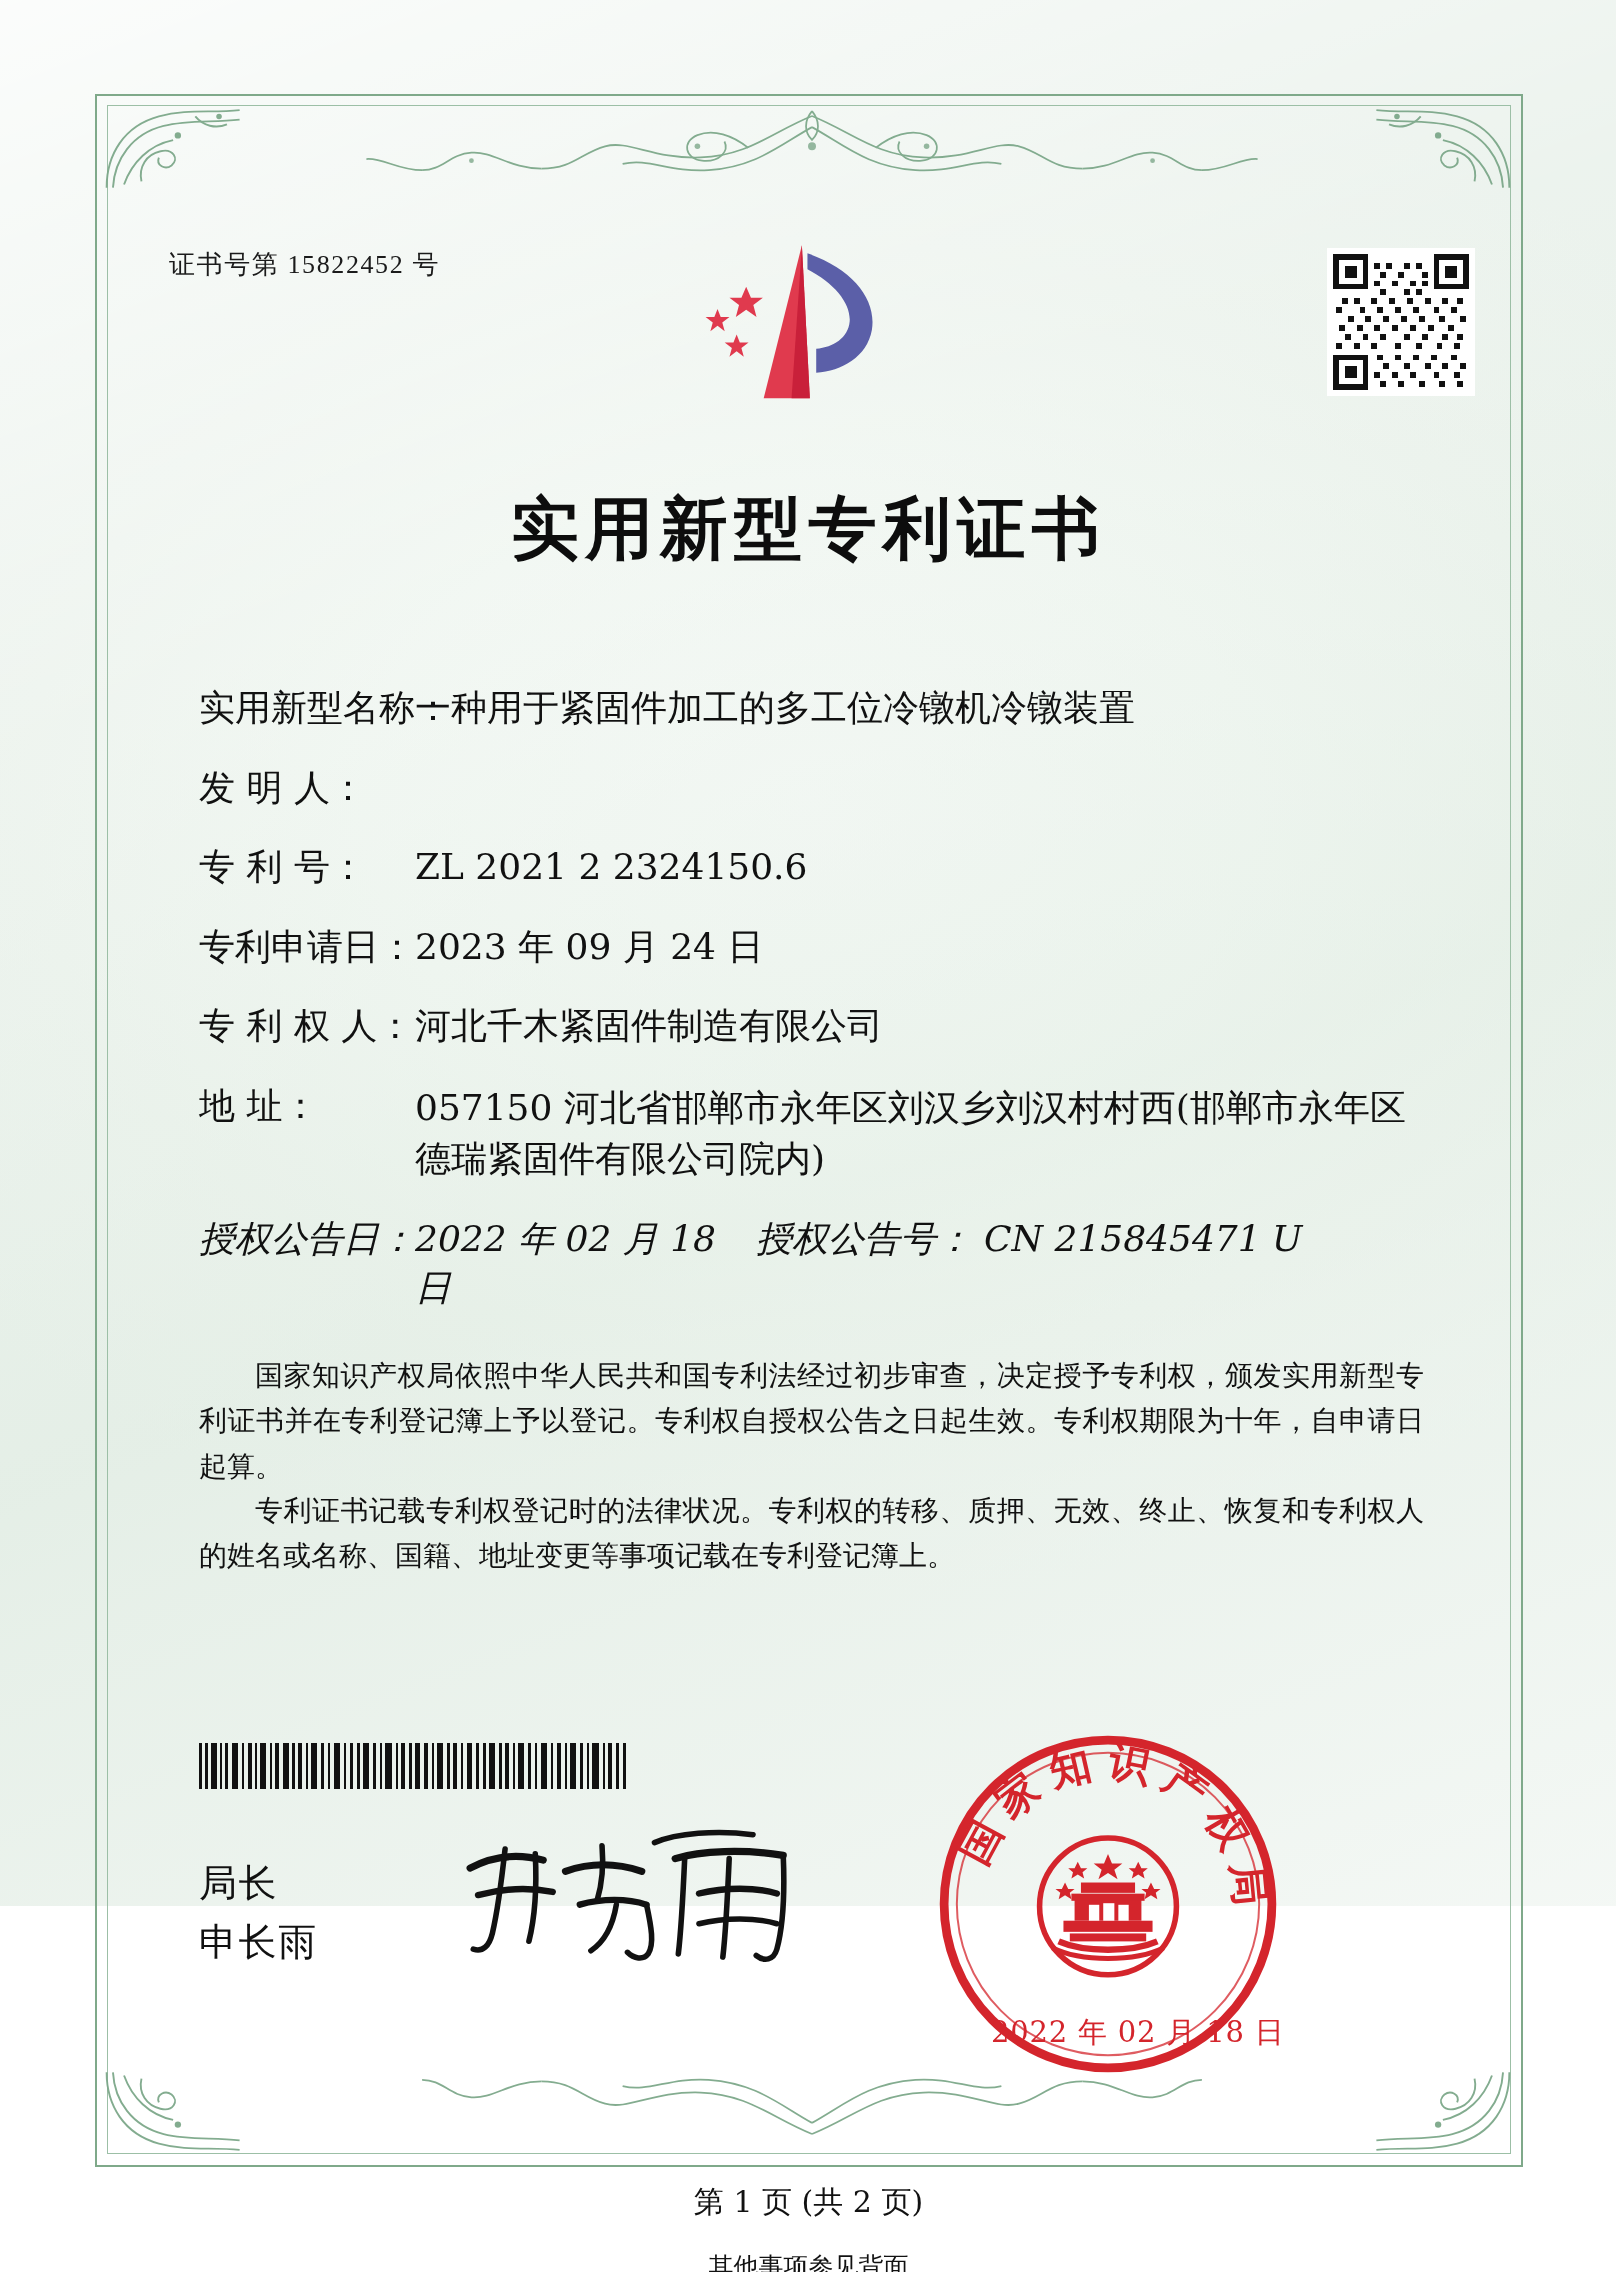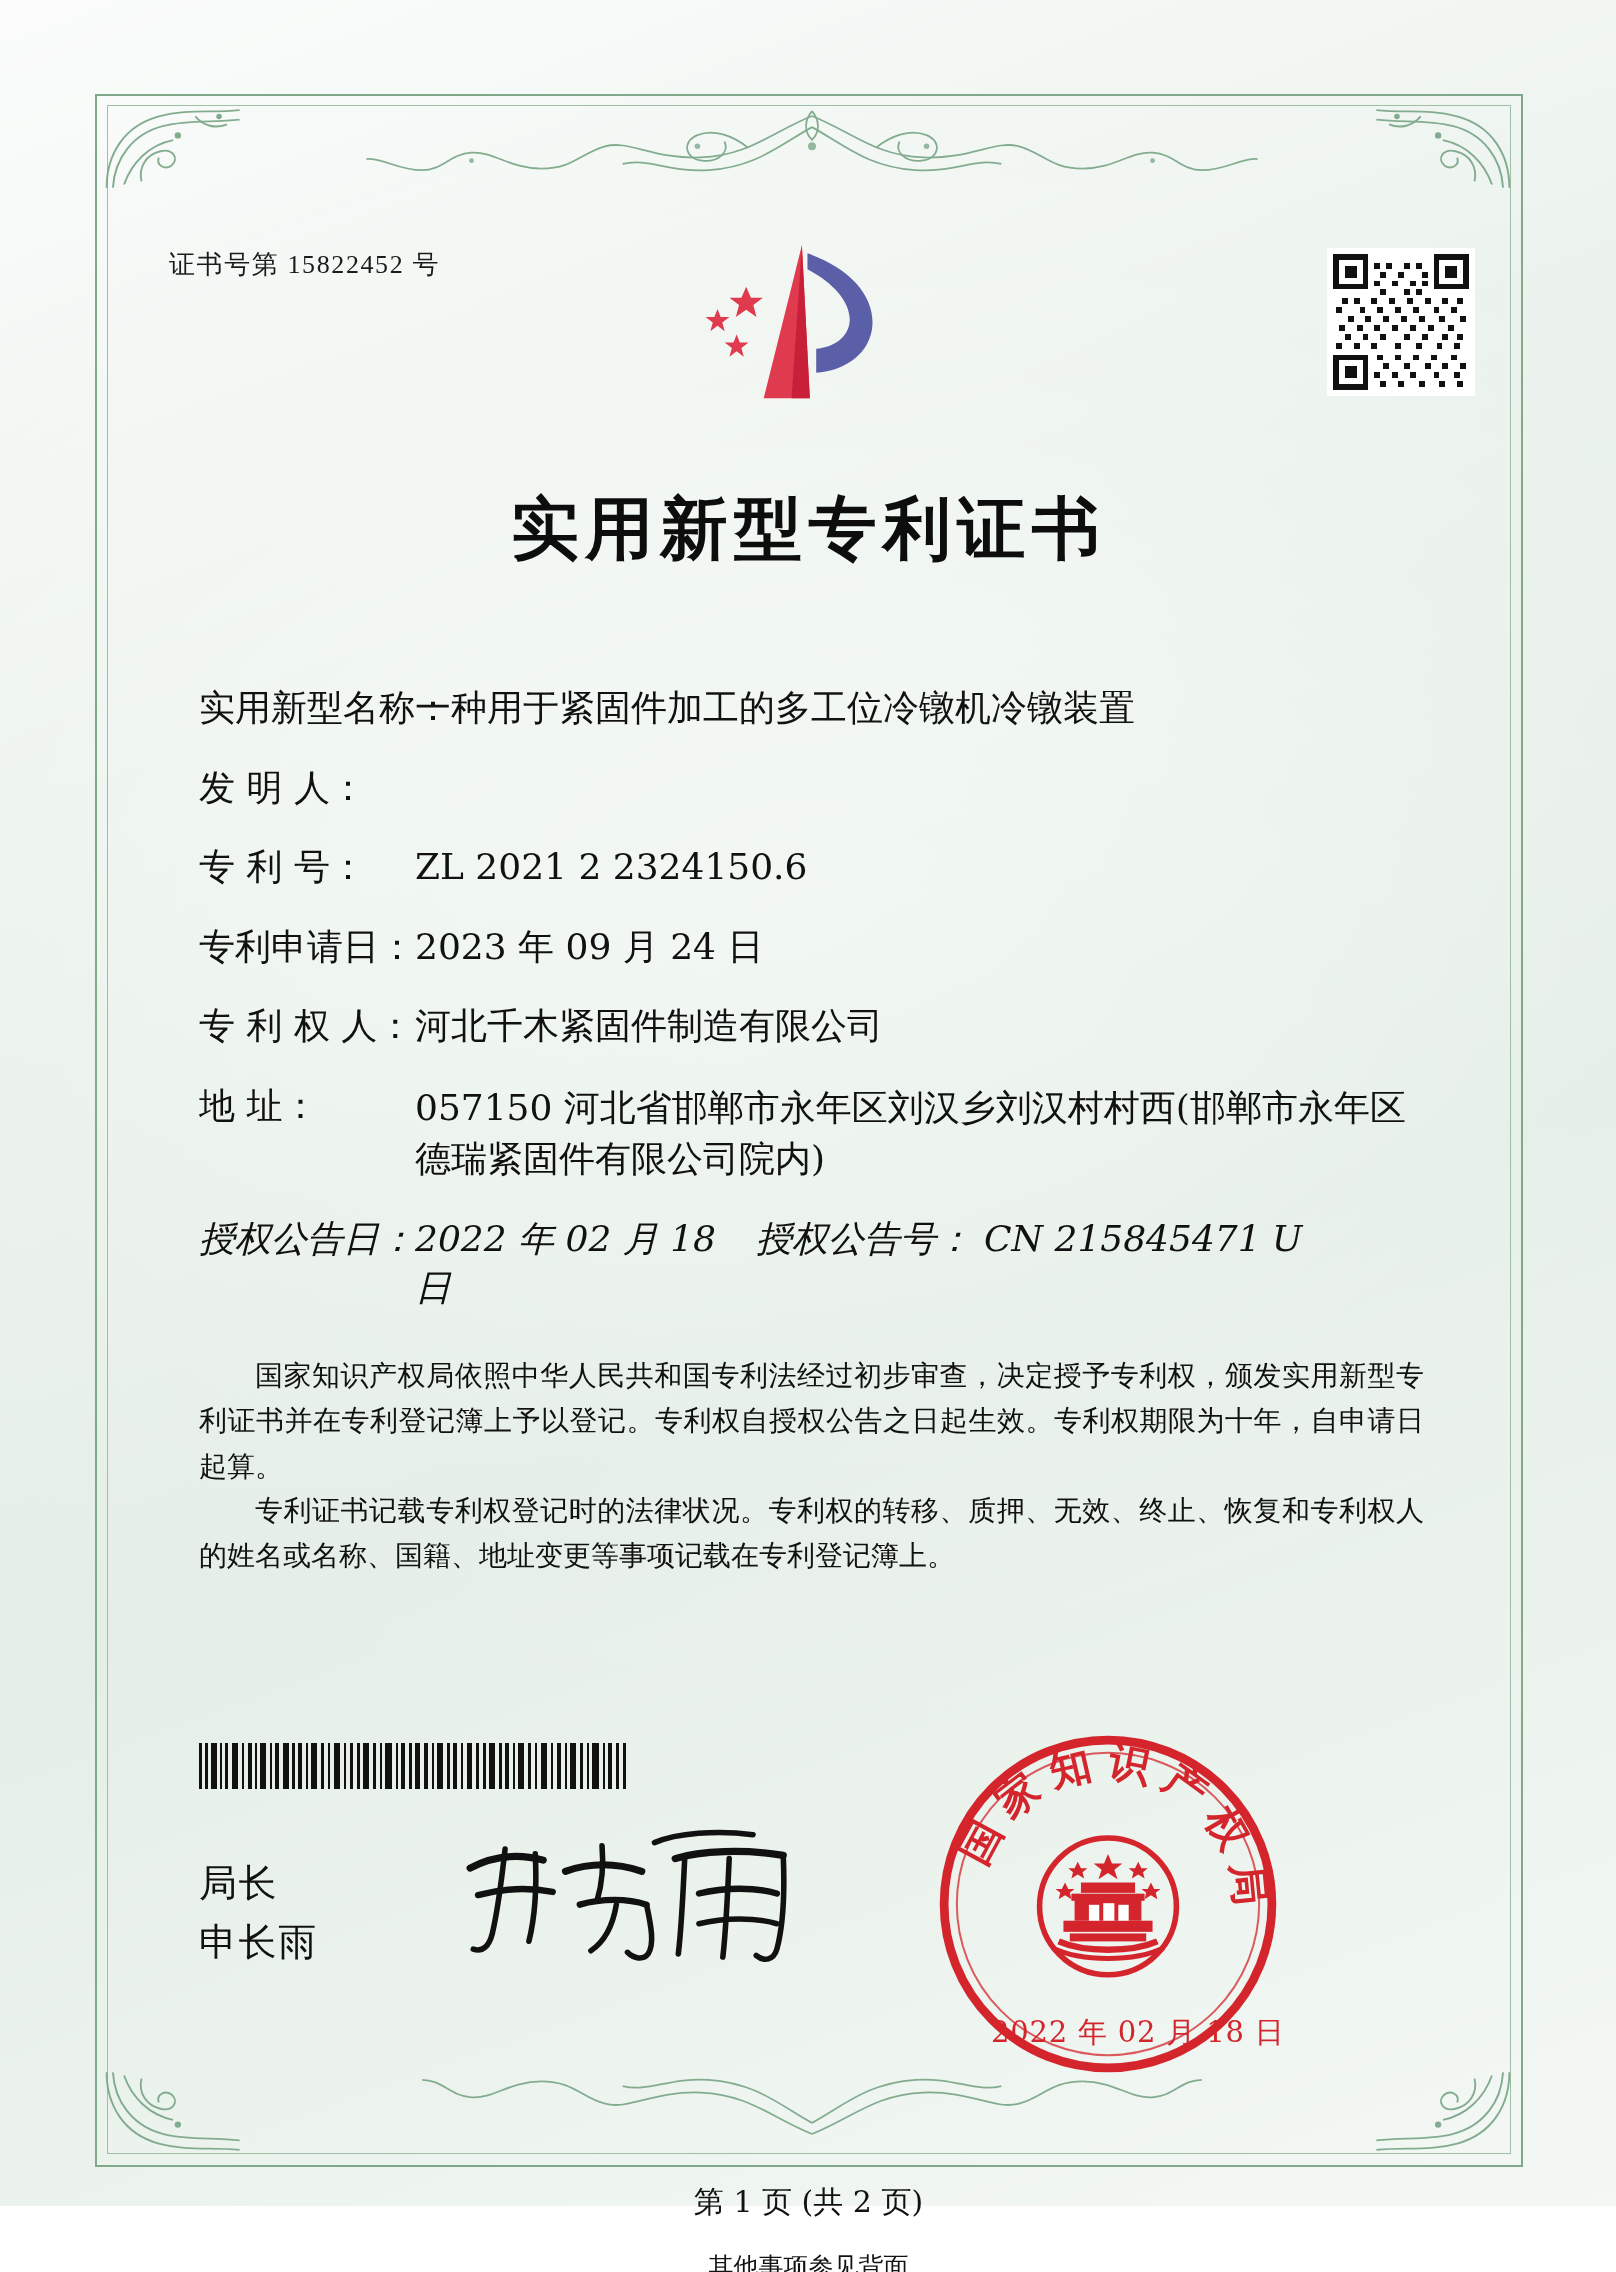--- a/index.html
+++ b/index.html
@@ -13,21 +13,21 @@
     font-family: "Liberation Serif", serif;
     position: relative;
     overflow: hidden;
   }
 
   
   .page {
     position: absolute;
     left: 0; top: 0;
     width: 1617px;
-    height: 2206px;
+    height: 1906px;
     background:
       radial-gradient(ellipse 1114px 796px at 50% 42%, #f2f7f3 0%, #eef5ef 40%, #e9f1ea 70%, #e6efe8 100%),
       #eef4ee;
   }
   .paper-tint {
     position: absolute;
     left: 0; top: 0; right: 0; bottom: 0;
     background:
       linear-gradient(160deg, rgba(255,255,255,0.85) 0%, rgba(255,255,255,0.25) 30%, rgba(226,238,228,0.35) 60%, rgba(255,255,255,0.55) 100%);
     pointer-events: none;

